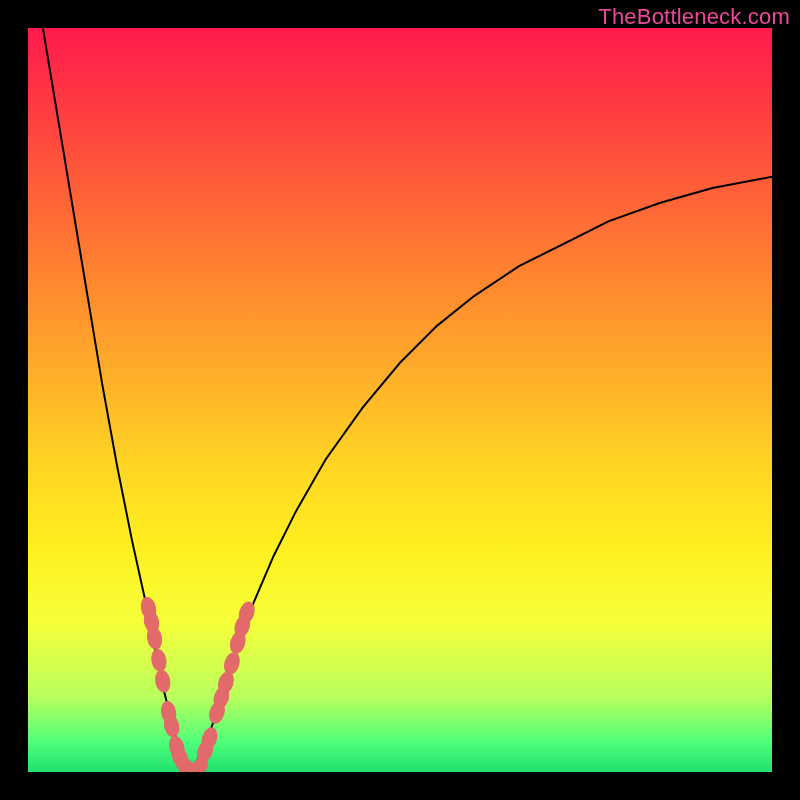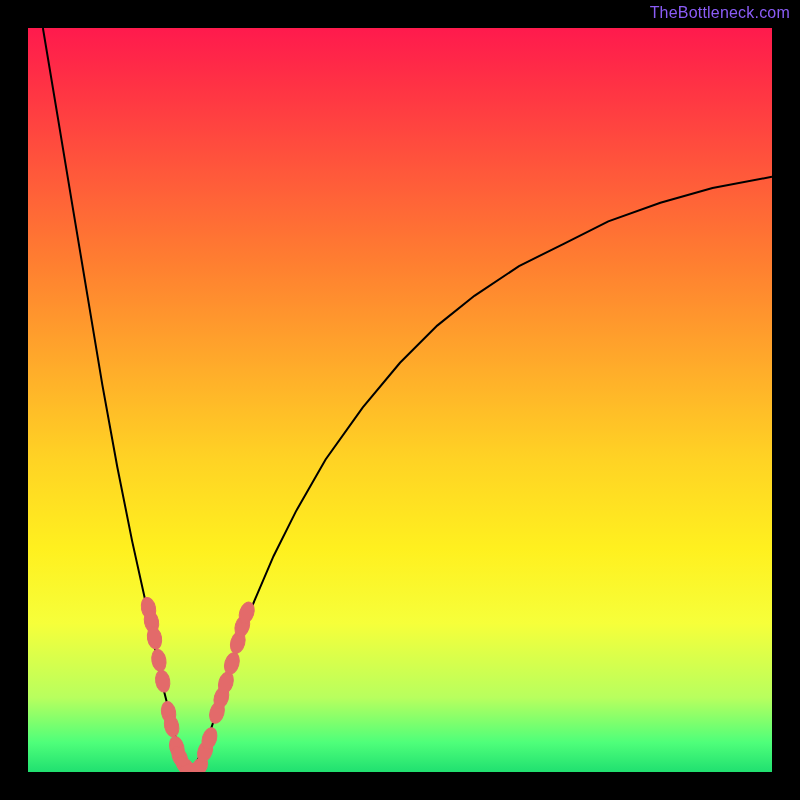--- a/index.html
+++ b/index.html
@@ -38,22 +38,22 @@
       #b8ff5e 90%,
       #4fff7a 96%,
       #20e070 100%
     );
     overflow: hidden;
   }
   .watermark {
     position: absolute;
     top: 4px;
     right: 10px;
-    color: #8b5cf6;
-    font-size: 16px;
+    color: #ec4899;
+    font-size: 22px;
     font-weight: 500;
     letter-spacing: 0.2px;
     user-select: none;
   }
   svg.curve {
     position: absolute;
     top: 0;
     left: 0;
     width: 744px;
     height: 744px;

